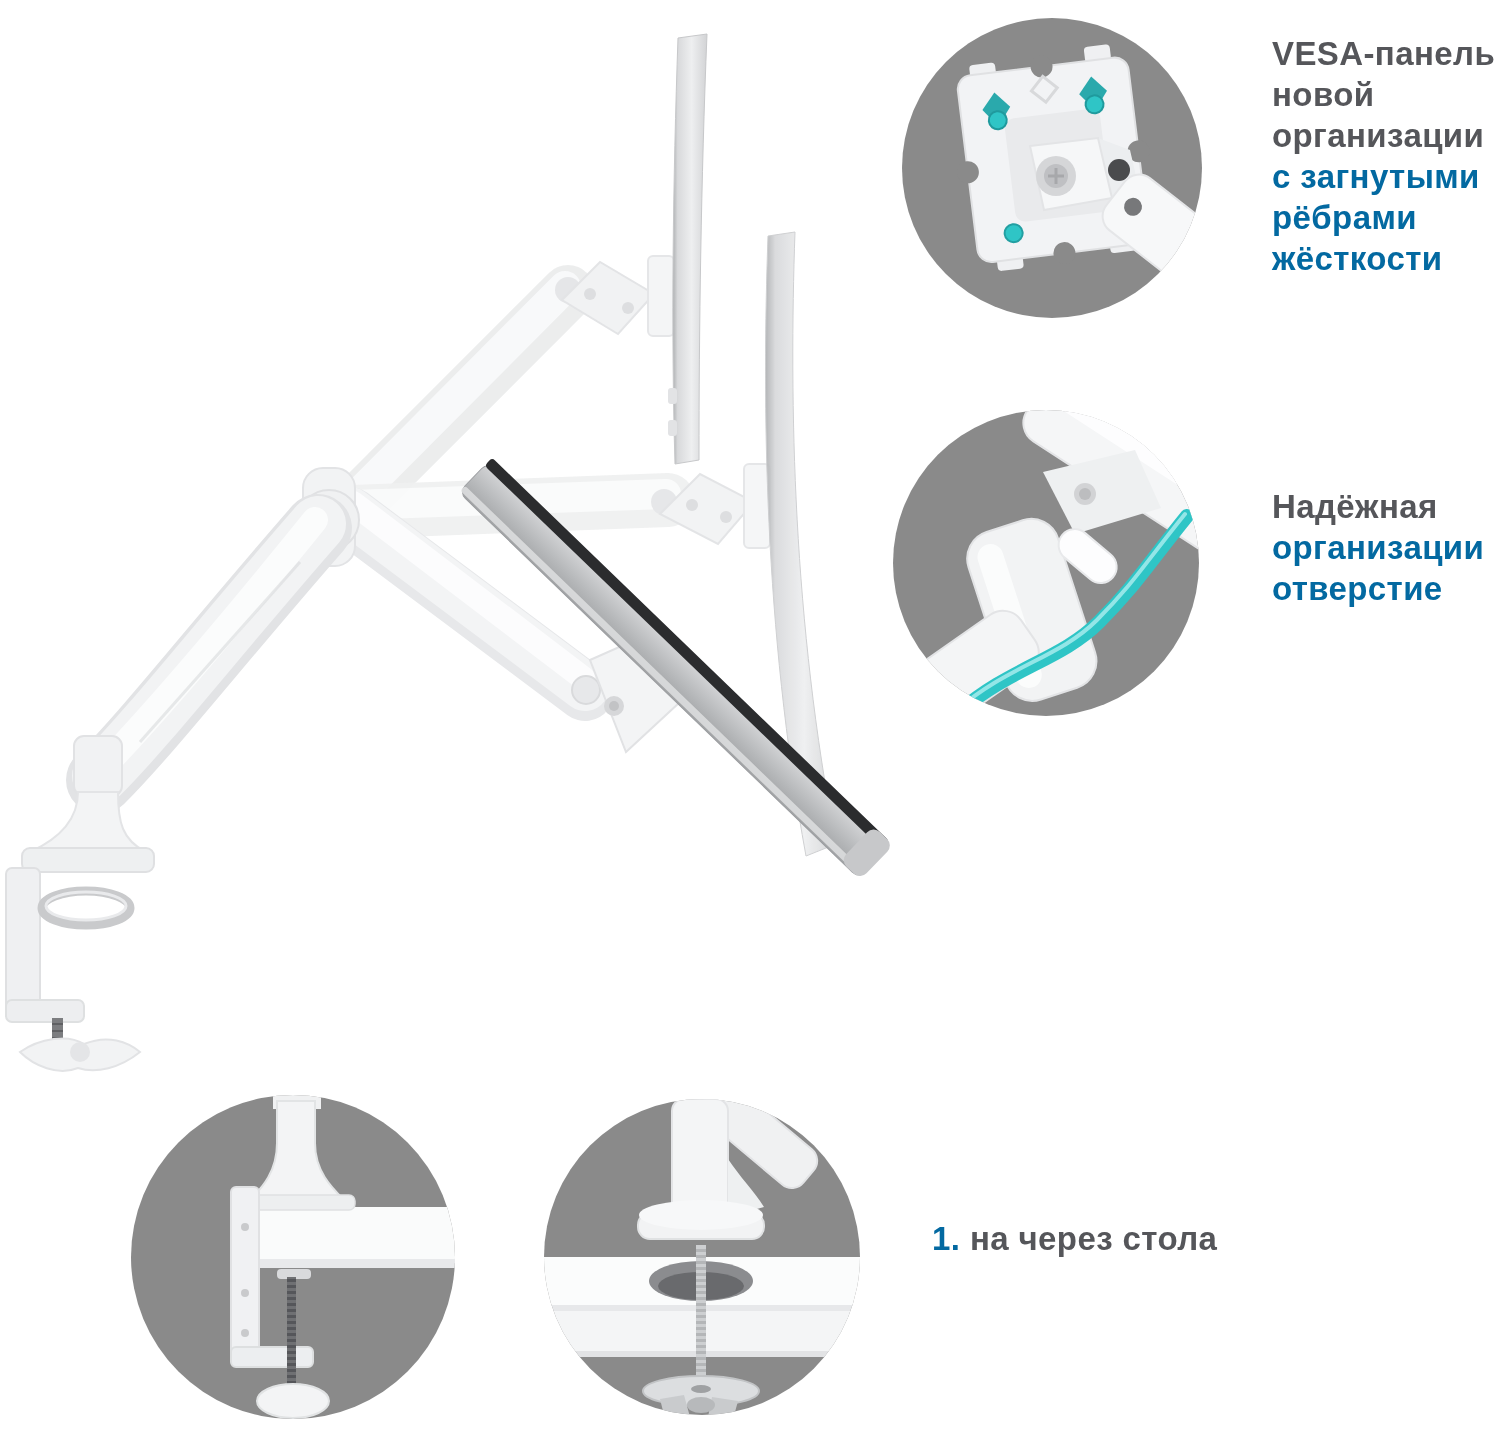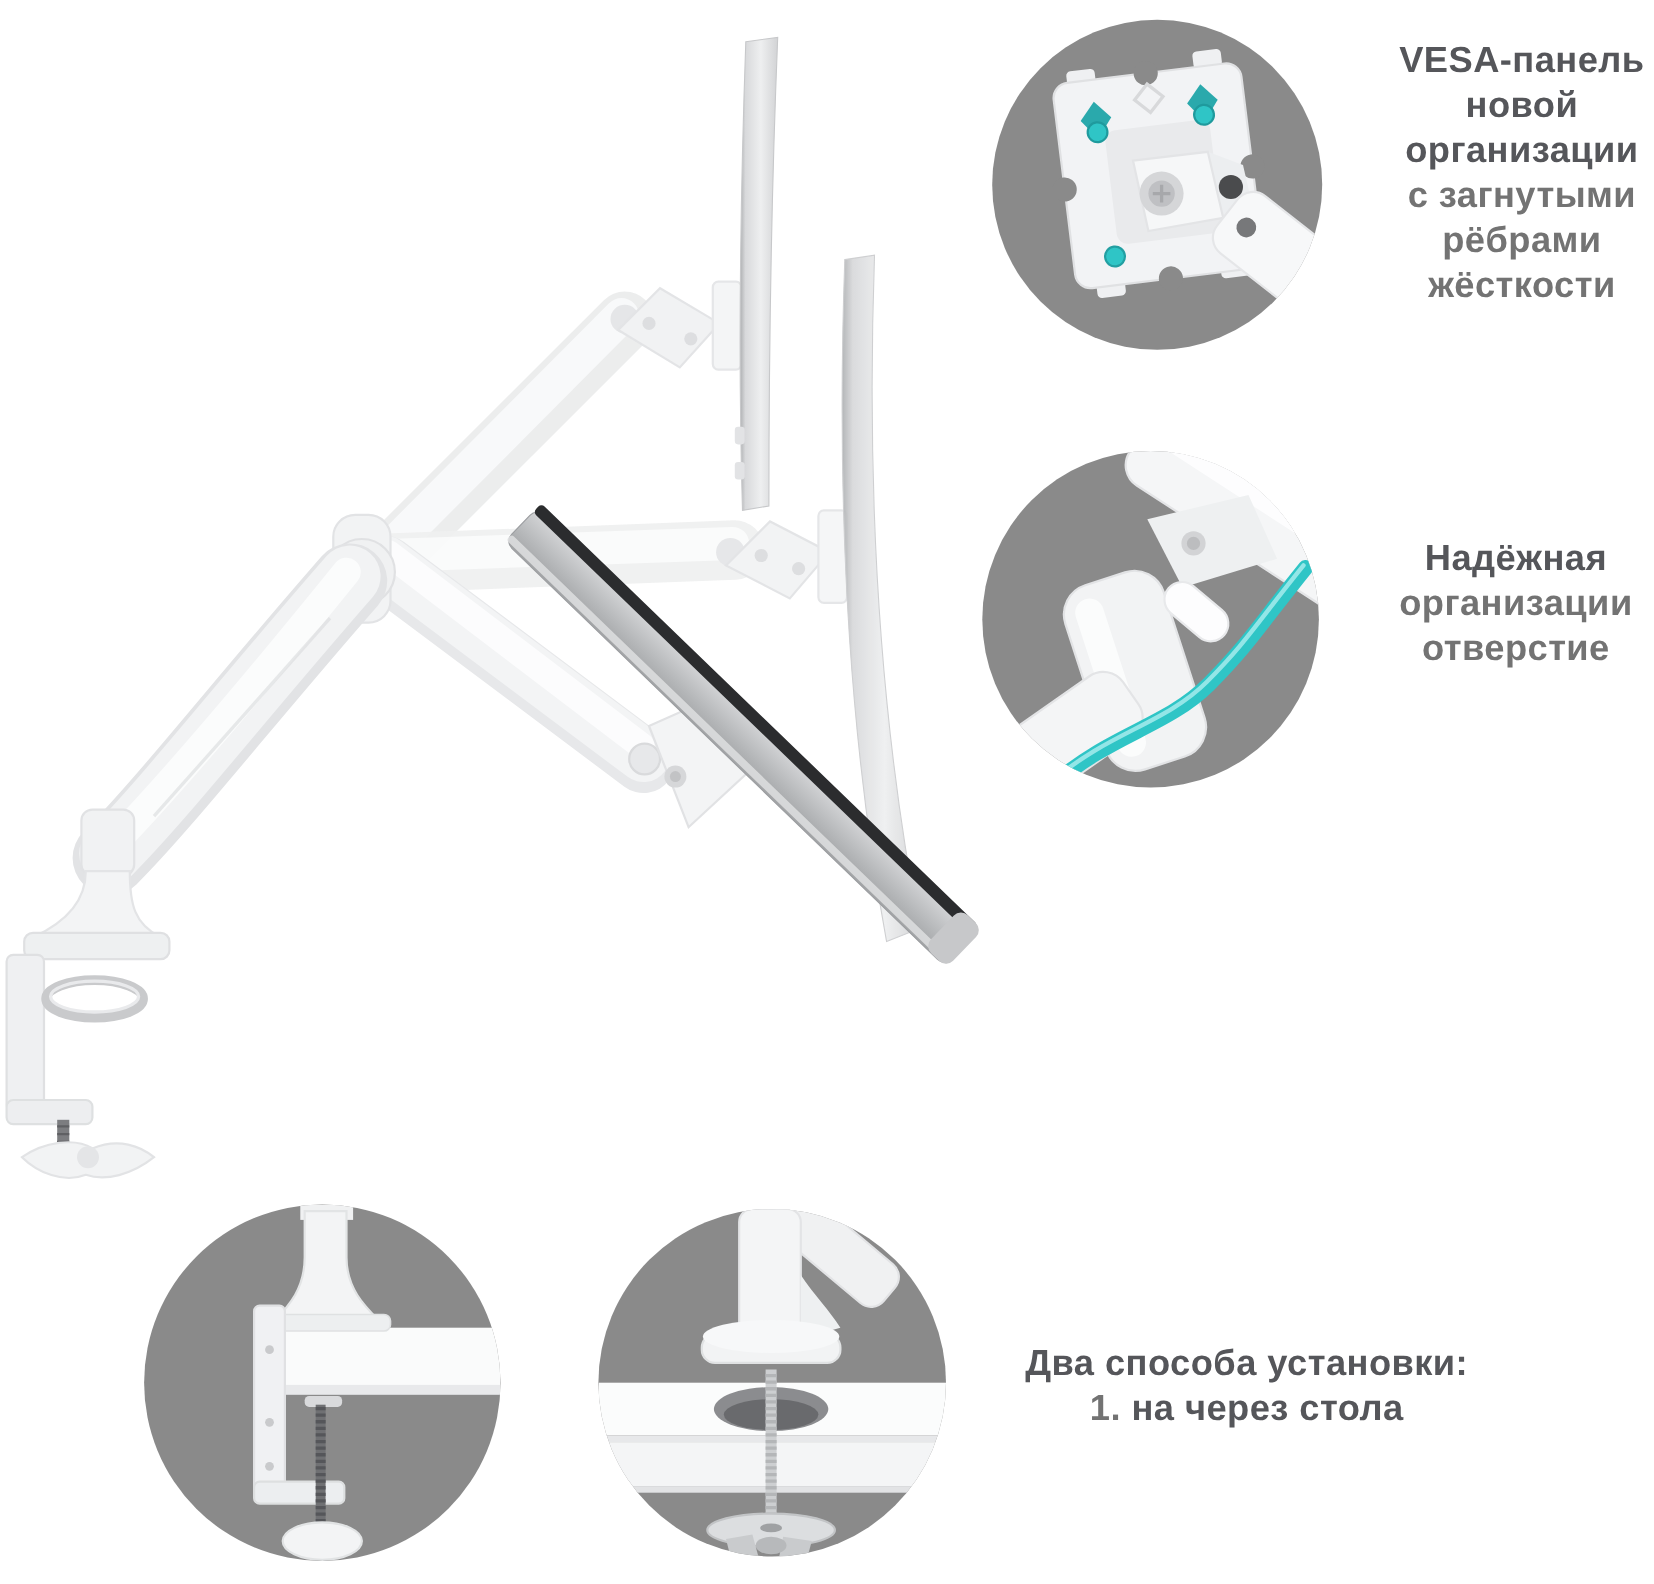--- a/index.html
+++ b/index.html
@@ -7,24 +7,24 @@
     position:relative;width:1504px;height:1440px;background:#ffffff;
     font-family:"Liberation Sans",sans-serif;overflow:hidden;
   }
   .fig{position:absolute;}
   .detail-circle{
     position:absolute;border-radius:50%;background:#8a8a8a;overflow:hidden;
   }
   .detail-circle svg{display:block;}
   .callout{
     position:absolute;font-weight:bold;font-size:33px;line-height:41px;
-    color:#55565a;letter-spacing:.4px;white-space:nowrap;text-align:center;
+    color:#55565a;letter-spacing:.4px;white-space:nowrap;
   }
   .callout .line{display:block;}
-  .accent{color:#737373;}
+  .accent{color:#0369a1;}
 </style>
 </head>
 <body>
 
 <div class="canvas">
 
   <svg class="fig" style="left:0;top:0" width="900" height="1080" viewBox="0 0 900 1080">
     <defs>
       <linearGradient id="gMon" x1="0" y1="0" x2="1" y2="0">
         <stop offset="0" stop-color="#aeb0b2"></stop>
@@ -248,17 +248,16 @@
   </div>
 
   <div class="callout" style="left:1272px;top:486px">
     <span class="line">Надёжная</span>
     <span class="line accent">организации</span>
     <span class="line accent">отверстие</span>
   </div>
 
 
   <div class="callout" style="left:932px;top:1218px">
-    <span class="line">Два способа установки:</span>
     <span class="line"><span class="accent">1.</span><span> на через стола</span></span>
   </div>
 
 </div>
 
 </body></html>

